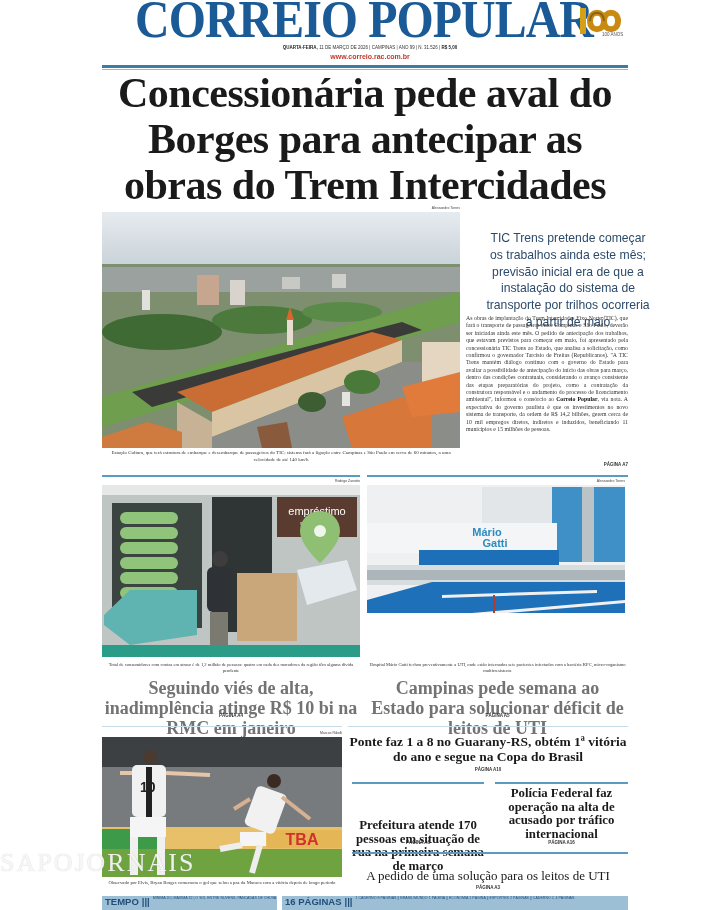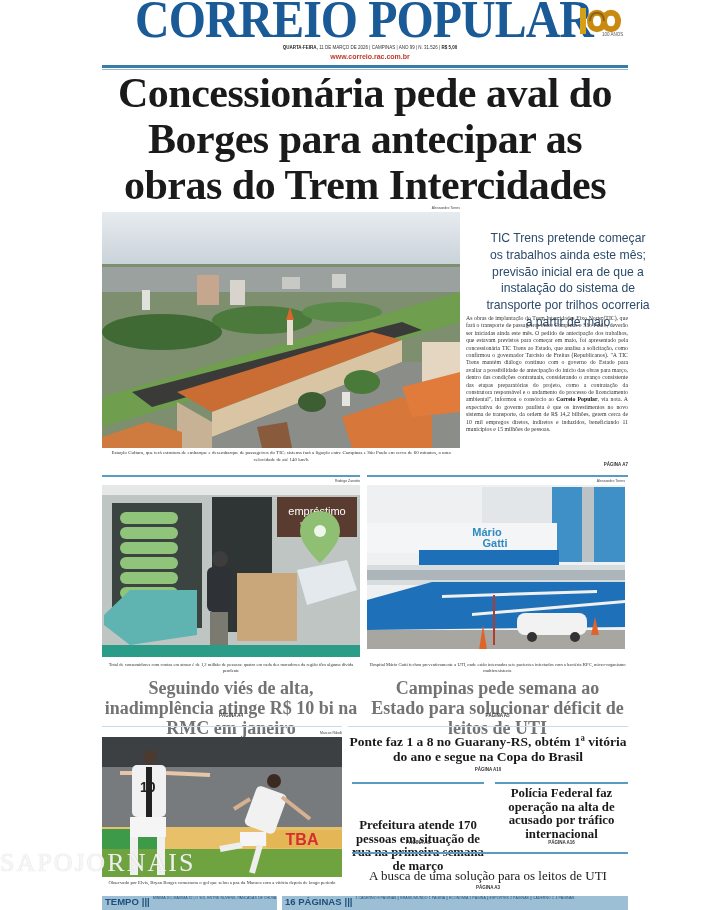--- a/index.html
+++ b/index.html
@@ -60,21 +60,21 @@
   .body-text b { color: #111; }
   .page-ref {
     font-family: "Liberation Sans", sans-serif; font-weight: bold; font-size: 4.5px; color: #333;
   }
   .lead-page { left: 580px; top: 462px; width: 48px; text-align: right; }
 
   .rule-mid { height: 2px; background: #5a9bc0; }
 
   
   .photo2 { left: 102px; top: 485px; width: 258px; height: 172px; overflow: hidden; }
-  .photo3 { left: 367px; top: 485px; width: 258px; height: 164px; overflow: hidden; }
+  .photo3 { left: 367px; top: 485px; width: 258px; height: 128px; overflow: hidden; }
   .credit2 { left: 300px; top: 479px; width: 60px; }
   .credit3 { left: 565px; top: 479px; width: 60px; }
 
   .caption-small {
     font-family: "Liberation Serif", serif; font-size: 4.6px; line-height: 6px; text-align: center; color: #333;
   }
   .headline-mid {
     font-family: "Liberation Serif", serif; font-weight: bold; font-size: 18px; line-height: 20px;
     text-align: center; color: #737373;
   }
@@ -303,21 +303,21 @@
 <div class="abs rule-mid" style="left:495px; top:782px; width:133px; height:2px;"></div>
 
 <div class="abs headline-sm" style="left:352px; top:787px; width:132px;margin-top:32px;">Prefeitura atende 170 pessoas em situação de rua na primeira semana de março</div>
 <div class="abs page-ref" style="left:352px; top:840px; width:132px; text-align:center;">PÁGINA A6</div>
 
 <div class="abs headline-sm" style="left:495px; top:787px; width:133px;">Polícia Federal faz operação na alta de acusado por tráfico internacional</div>
 <div class="abs page-ref" style="left:495px; top:840px; width:133px; text-align:center;">PÁGINA A16</div>
 
 <div class="abs rule-mid" style="left:352px; top:852px; width:276px; height:2px;"></div>
 <div class="abs editorial-tag" style="left:348px; top:857px; width:280px;">editorial</div>
-<div class="abs editorial-headline" style="left:348px; top:868px; width:280px;">A busca de uma solução para os leitos de UTI</div>
+<div class="abs editorial-headline" style="left:348px; top:868px; width:280px;">A pedido de uma solução para os leitos de UTI</div>
 <div class="abs page-ref" style="left:348px; top:885px; width:280px; text-align:center;">PÁGINA A3</div>
 
 <div class="abs footer-bar" style="left:102px; top:896px; width:175px;">
   <span class="big">TEMPO</span>
   <span class="big" style="margin-left:0;">|||</span>
   <span class="small">MÍNIMA 20 | MÁXIMA 32 | O SOL ENTRE NUVENS; PANCADAS DE CHUVA COM TROVOADAS</span>
 </div>
 <div class="abs footer-bar" style="left:282px; top:896px; width:346px;">
   <span class="big">16 PÁGINAS</span>
   <span class="big" style="margin-left:0;">|||</span>

